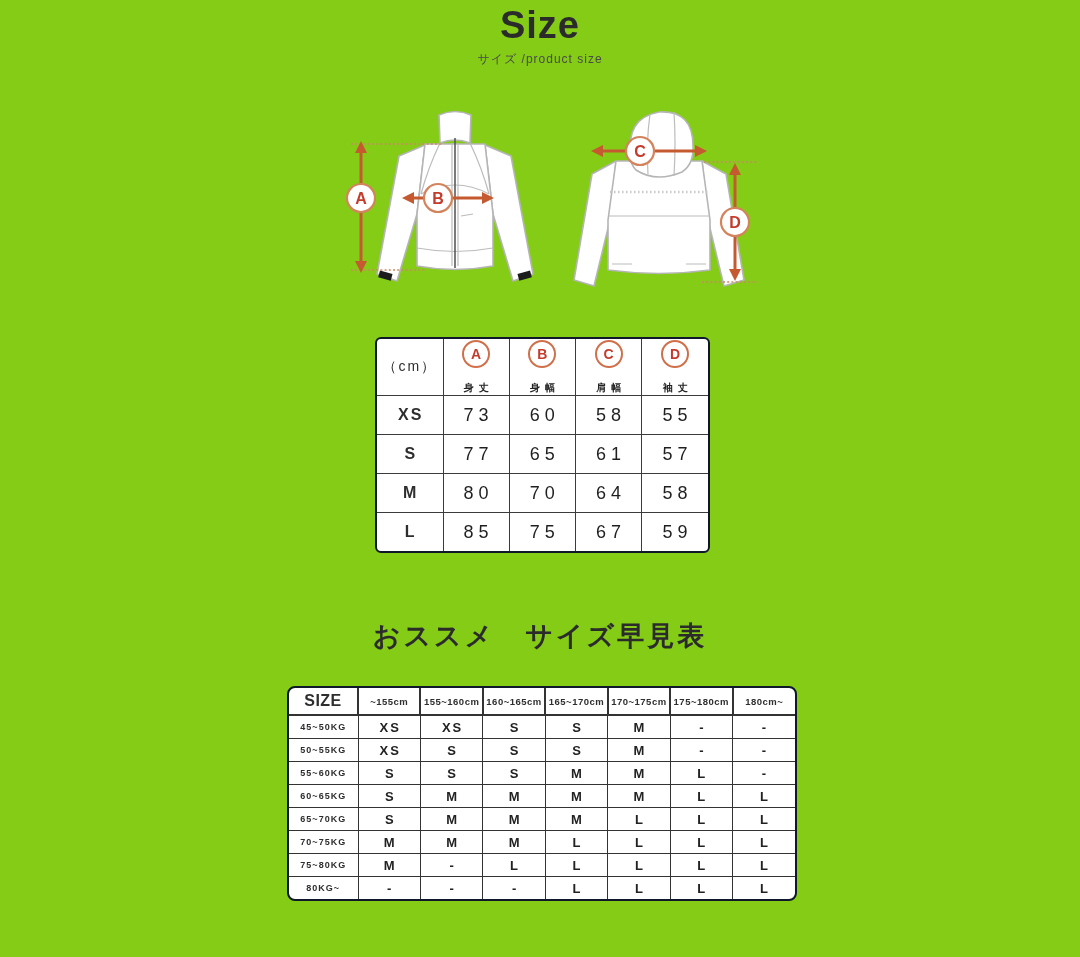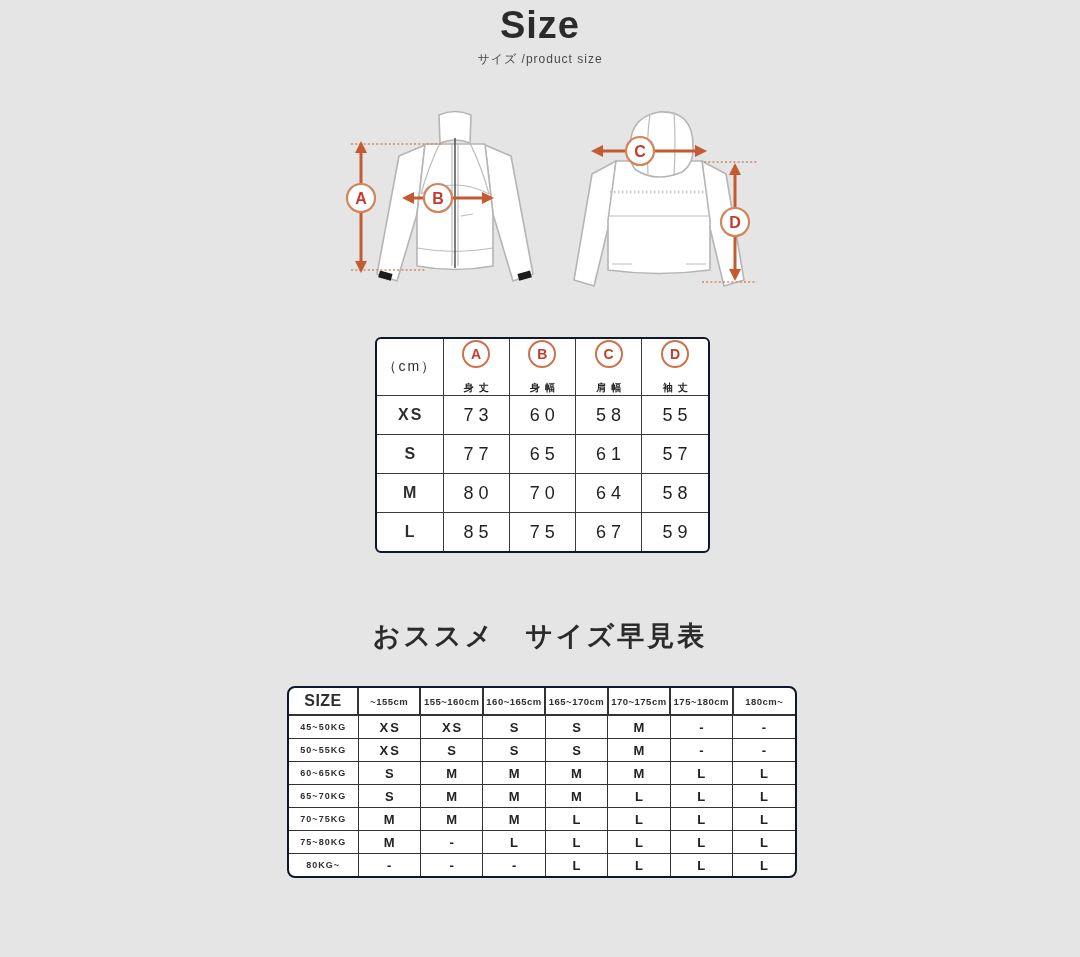--- a/index.html
+++ b/index.html
@@ -1,18 +1,18 @@
 <!DOCTYPE html>
 <html><head>
 <meta charset="utf-8">
 <style>
   html,body { margin:0; padding:0; background:#ffffff; }
   #stage {
     position:relative; width:1080px; height:957px;
-    background:#e5e5e5; overflow:hidden;
+    background:#84cc16; overflow:hidden;
     font-family:"Liberation Sans", sans-serif; color:#2e2e2e;
   }
   .center { position:absolute; left:0; width:100%; text-align:center; }
 
   #title   { top:4px;  font-size:38px; font-weight:bold; letter-spacing:1px; color:#2b2b2b; }
   #subtitle{ top:51px; font-size:12px; letter-spacing:1px; color:#4a4a4a; }
 
   .diagram { position:absolute; top:98px; width:215px; height:212px; }
   #front-diagram { left:333px; }
   #back-diagram  { left:552px; }
@@ -252,20 +252,30 @@
           <td class="weight-cell">50~55KG</td>
           <td class="reco-size">XS</td>
           <td class="reco-size">S</td>
           <td class="reco-size">S</td>
           <td class="reco-size">S</td>
           <td class="reco-size">M</td>
           <td class="reco-size">-</td>
           <td class="reco-size">-</td>
         </tr>
         <tr>
+          <td class="weight-cell">55~60KG</td>
+          <td class="reco-size">S</td>
+          <td class="reco-size">S</td>
+          <td class="reco-size">S</td>
+          <td class="reco-size">M</td>
+          <td class="reco-size">M</td>
+          <td class="reco-size">L</td>
+          <td class="reco-size">-</td>
+        </tr>
+        <tr>
           <td class="weight-cell">60~65KG</td>
           <td class="reco-size">S</td>
           <td class="reco-size">M</td>
           <td class="reco-size">M</td>
           <td class="reco-size">M</td>
           <td class="reco-size">M</td>
           <td class="reco-size">L</td>
           <td class="reco-size">L</td>
         </tr>
         <tr>

